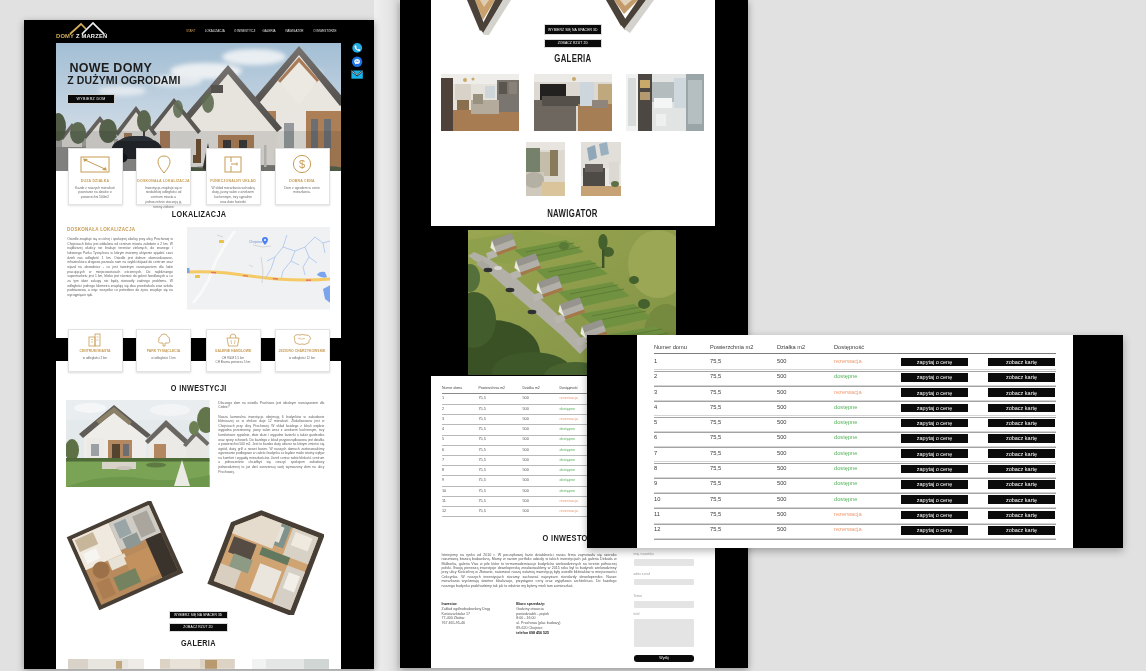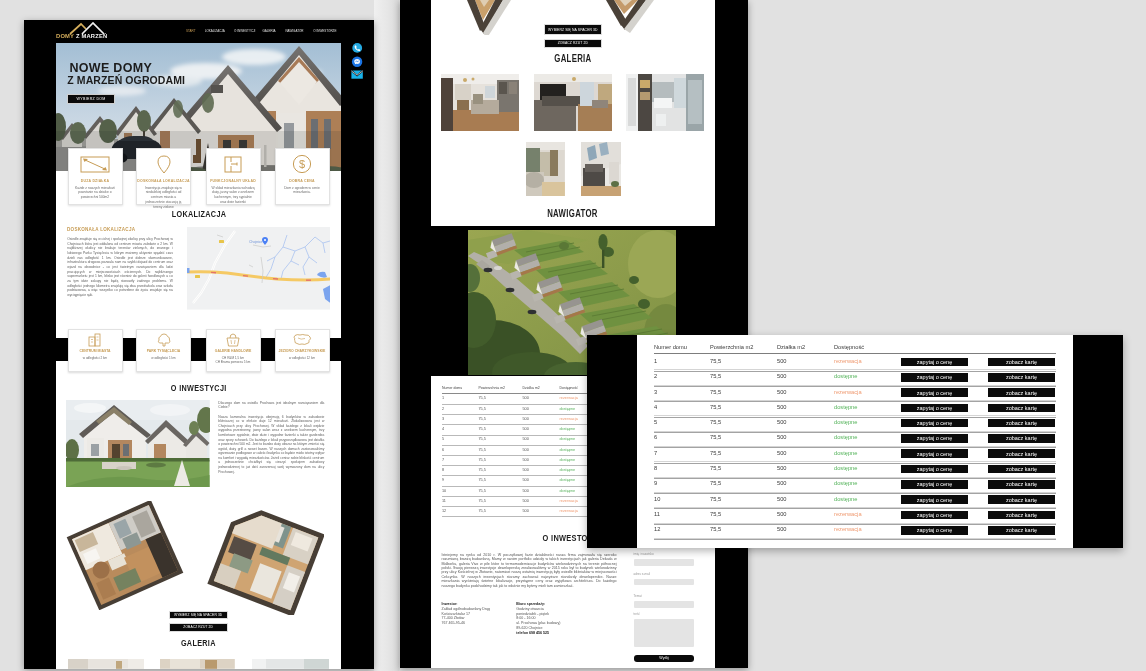--- a/index.html
+++ b/index.html
@@ -125,21 +125,21 @@
 <path d="M152,100 L157,128.3 L146,128.3 Z" fill="#3a3632"></path>
 <path d="M190,100 L195,126 L185,126 Z" fill="#403c38"></path>
 <ellipse cx="264" cy="127" rx="28" ry="4" fill="#55614a"></ellipse>
 <ellipse cx="130" cy="127" rx="20" ry="3" fill="#4f5b45"></ellipse>
 <rect x="0" y="88" width="285" height="40.3" fill="#1a1d20" opacity="0.12"></rect>
 </svg>
     </div>
 
 <div class="abs" style="left:69.5px;top:60.5px;font-size:12.5px;font-weight:bold;color:#1c1c1c;letter-spacing:0.3px;white-space:nowrap;">NOWE DOMY</div>
 
-<div class="abs" style="left:67.3px;top:73.7px;font-size:10.5px;font-weight:bold;color:#1c1c1c;letter-spacing:0.1px;white-space:nowrap;">Z MARZEŃ OGRODAMI</div>
+<div class="abs" style="left:67.3px;top:73.7px;font-size:10.5px;font-weight:bold;color:#1c1c1c;letter-spacing:0.1px;white-space:nowrap;">Z DUŻYMI OGRODAMI</div>
 
 <div class="abs" style="left:67.3px;top:93.8px;width:47.7px;height:10.4px;background:#0a0a0a;border:0.5px solid #cfcfcf;color:#fff;font-size:3.6px;display:flex;align-items:center;justify-content:center;letter-spacing:0.3px;">WYBIERZ DOM</div>
 
 <div class="abs" style="left:67.5px;top:148px;width:55px;height:57px;background:#fff;border:0.5px solid #e2e2e2;box-shadow:0 1px 2px rgba(0,0,0,0.12);">
       <div style="height:24px;display:flex;align-items:center;justify-content:center;margin-top:3px;">
         <svg width="30" height="17" viewBox="0 0 30 17">
           <rect x="1" y="1" width="28" height="15" fill="#fff" stroke="#c79c55" stroke-width="1"></rect>
           <line x1="4" y1="3.5" x2="26" y2="13.5" stroke="#c79c55" stroke-width="1"></line>
           <polygon points="3,2.5 8,3 4.5,6" fill="#c79c55"></polygon>
           <polygon points="27,14.5 22,14 25.5,11" fill="#c79c55"></polygon>

